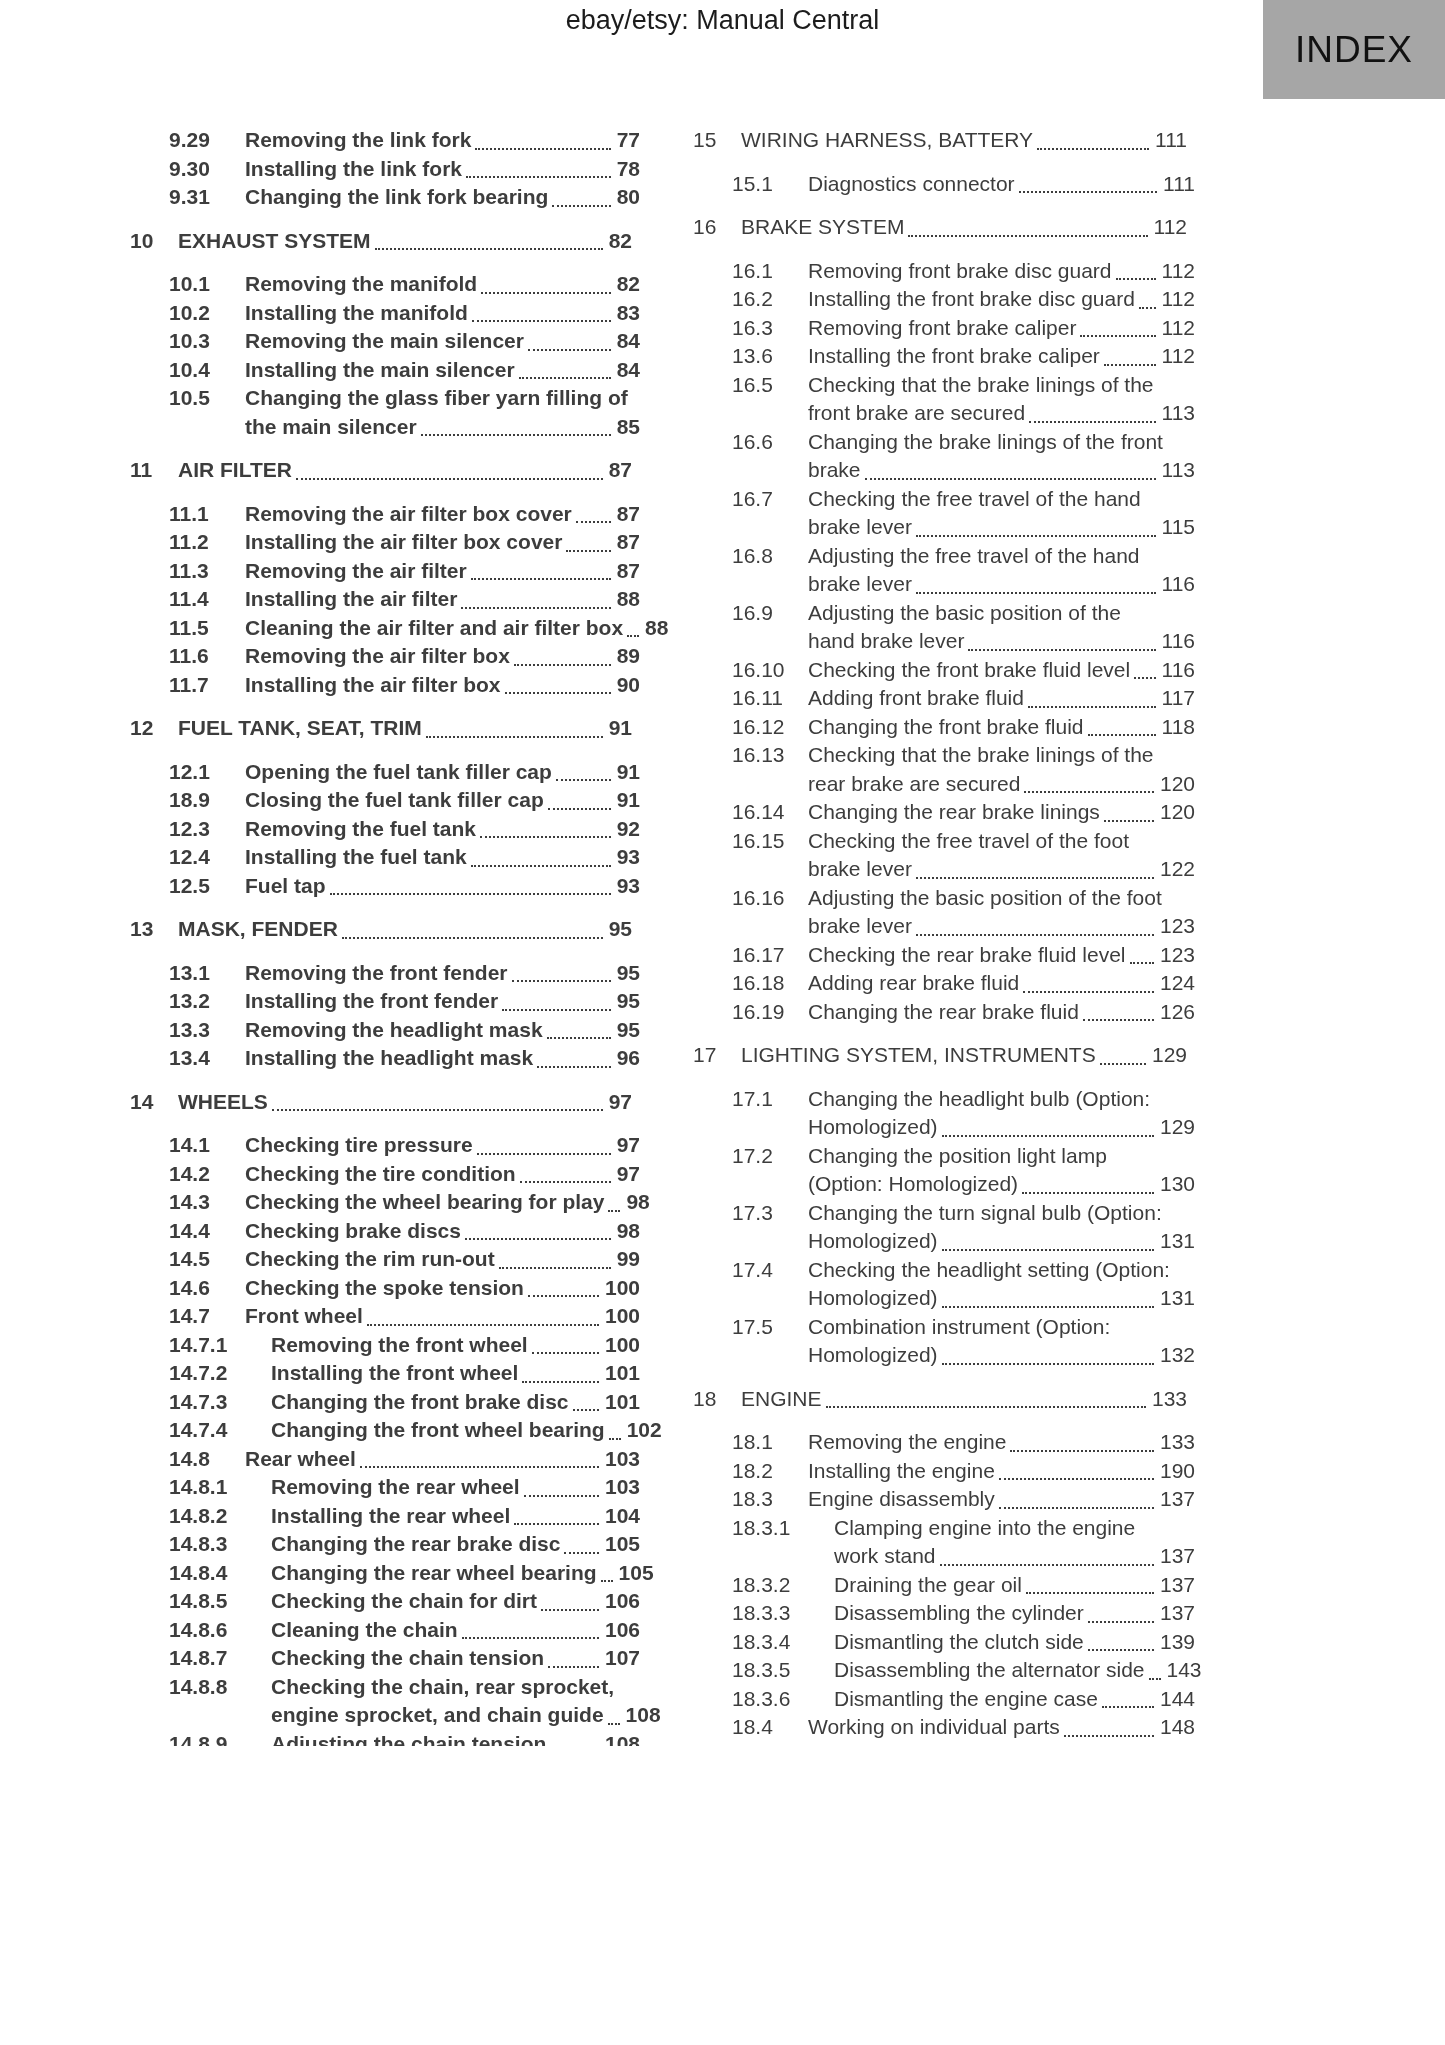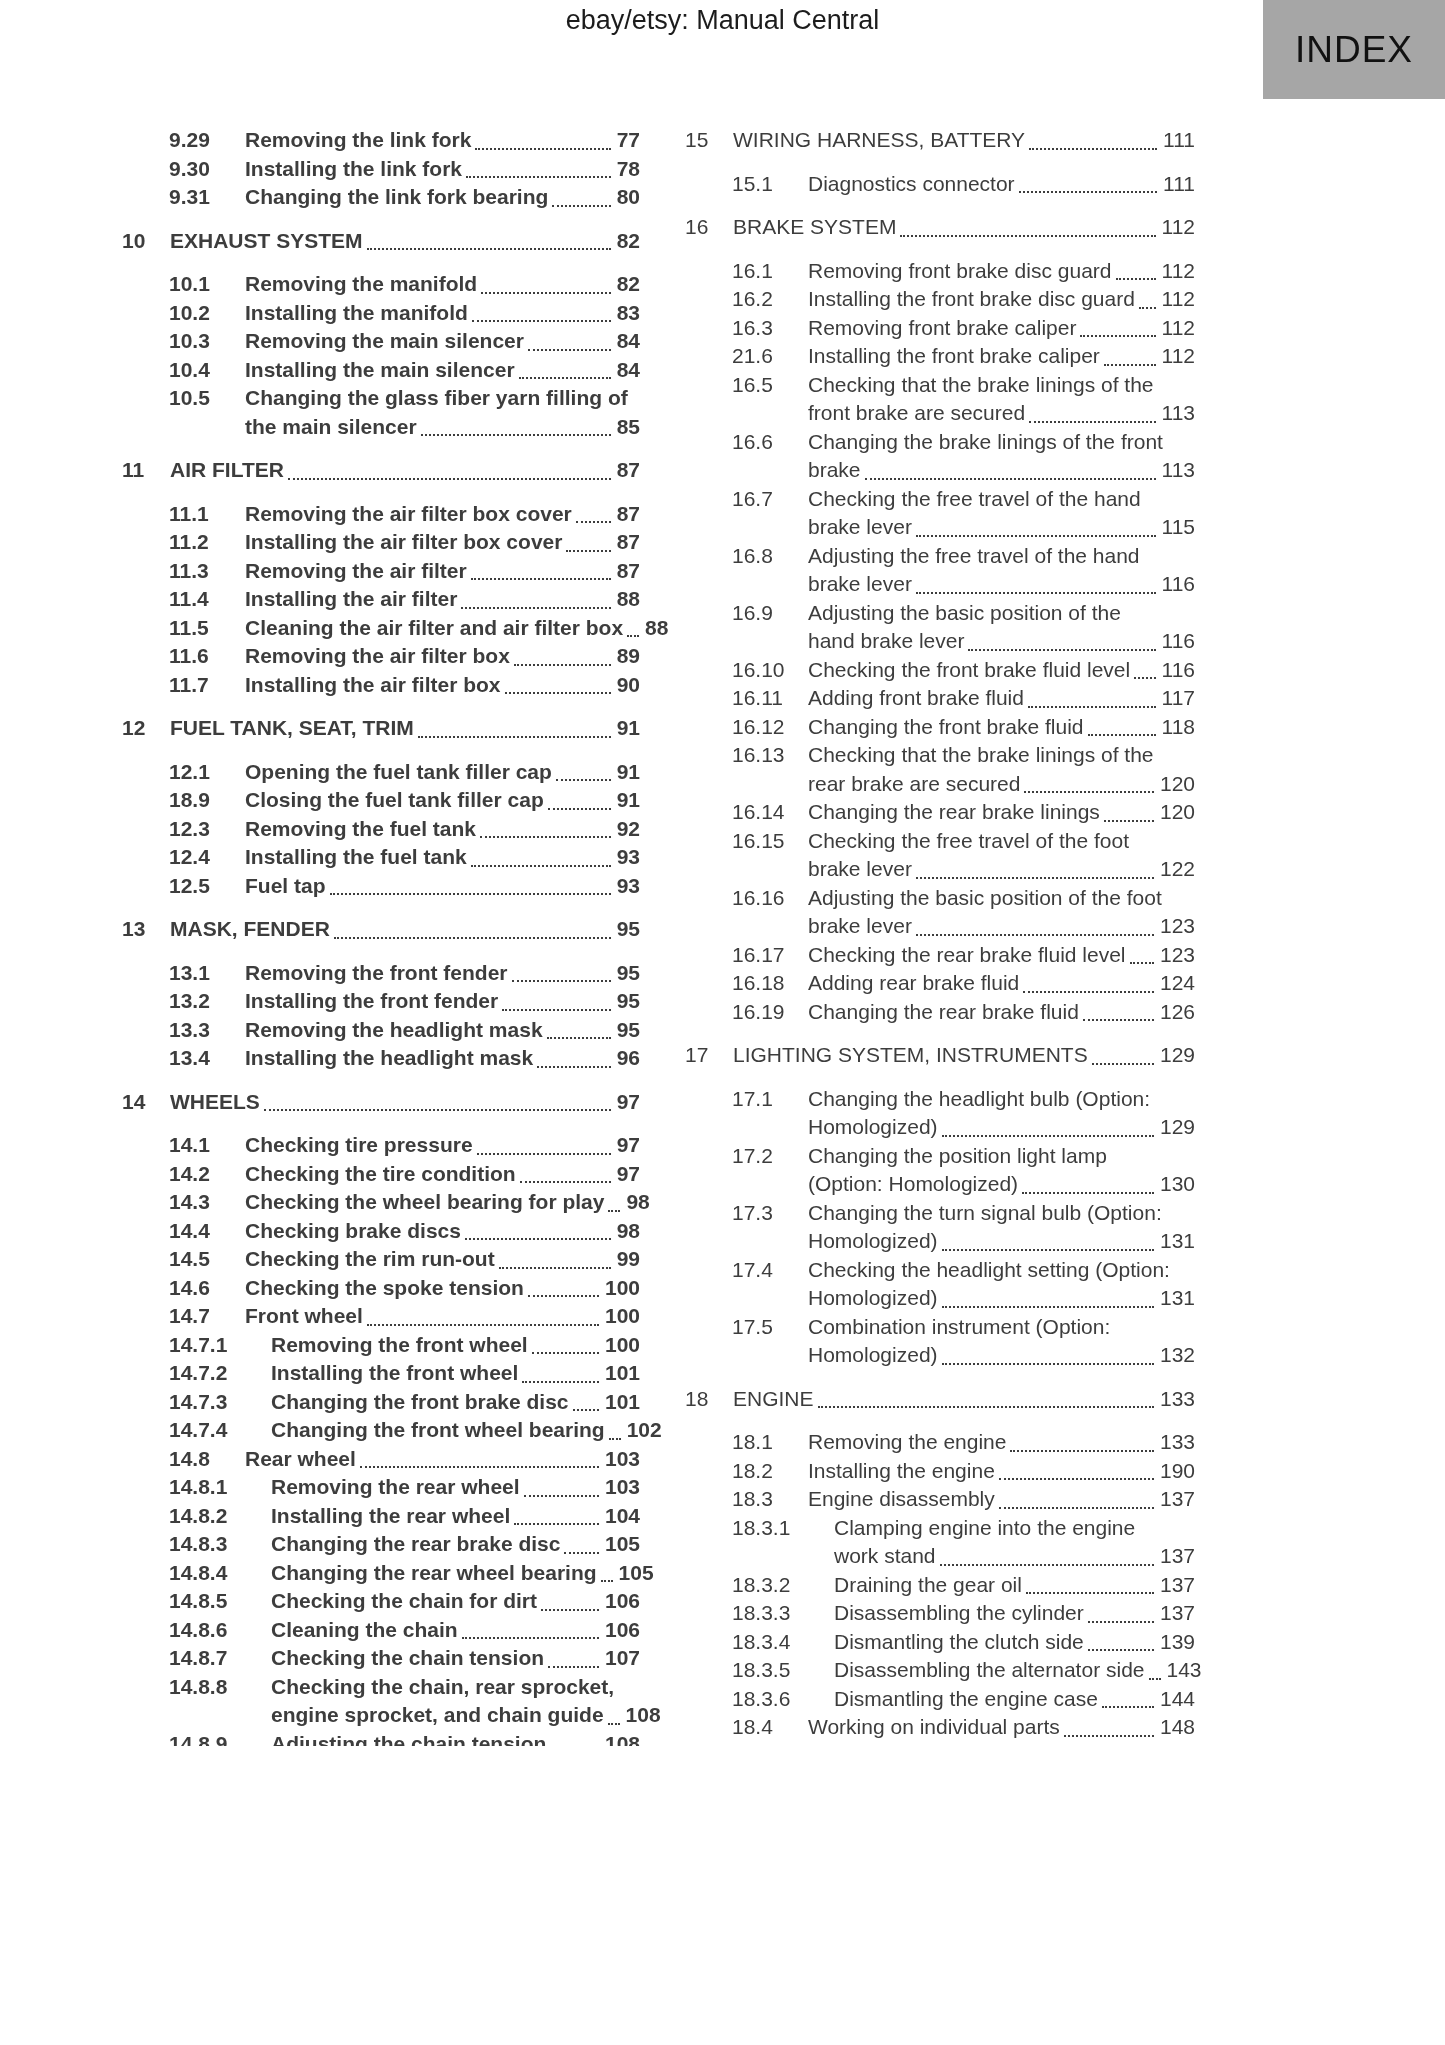--- a/index.html
+++ b/index.html
@@ -25,21 +25,21 @@
   .col {
     position:absolute; top:126px;
     font-size:21px; line-height:28.5px;
     color:var(--text,#3d3d3d);
   }
   .col-left  { left:122px; width:518px;font-weight:bold; }
   .col-right { left:685px; width:510px; }
 
   .entry { display:flex; }
   .entry .num { flex:none; }
-  .entry.lvl1 { margin:15px 0;align-items:center; }
+  .entry.lvl1 { margin:15px 8px;align-items:center; }
   .entry.lvl1:first-child { margin-top:0; }
   .entry.lvl1 .num { width:48px; }
   .entry.lvl2, .entry.lvl3 { padding-left:47px; }
   .entry.lvl2 .num { width:76px; }
   .entry.lvl3 .num { width:102px; }
   .body { flex:1 1 auto; min-width:0; }
   .tline { display:flex; align-items:flex-end; }
   .tline .t { flex:none; white-space:pre; }
   .dots {
     flex:1 1 12px; min-width:12px;
@@ -644,21 +644,21 @@
         <span class="num">16.3</span>
         <span class="body">
           <span class="tline">
             <span class="t">Removing front brake caliper</span>
             <span class="dots"></span>
             <span class="pg">112</span>
           </span>
         </span>
       </div>
       <div class="entry lvl2">
-        <span class="num">21.6</span>
+        <span class="num">13.6</span>
         <span class="body">
           <span class="tline">
             <span class="t">Installing the front brake caliper</span>
             <span class="dots"></span>
             <span class="pg">112</span>
           </span>
         </span>
       </div>
       <div class="entry lvl2">
         <span class="num">16.5</span>

